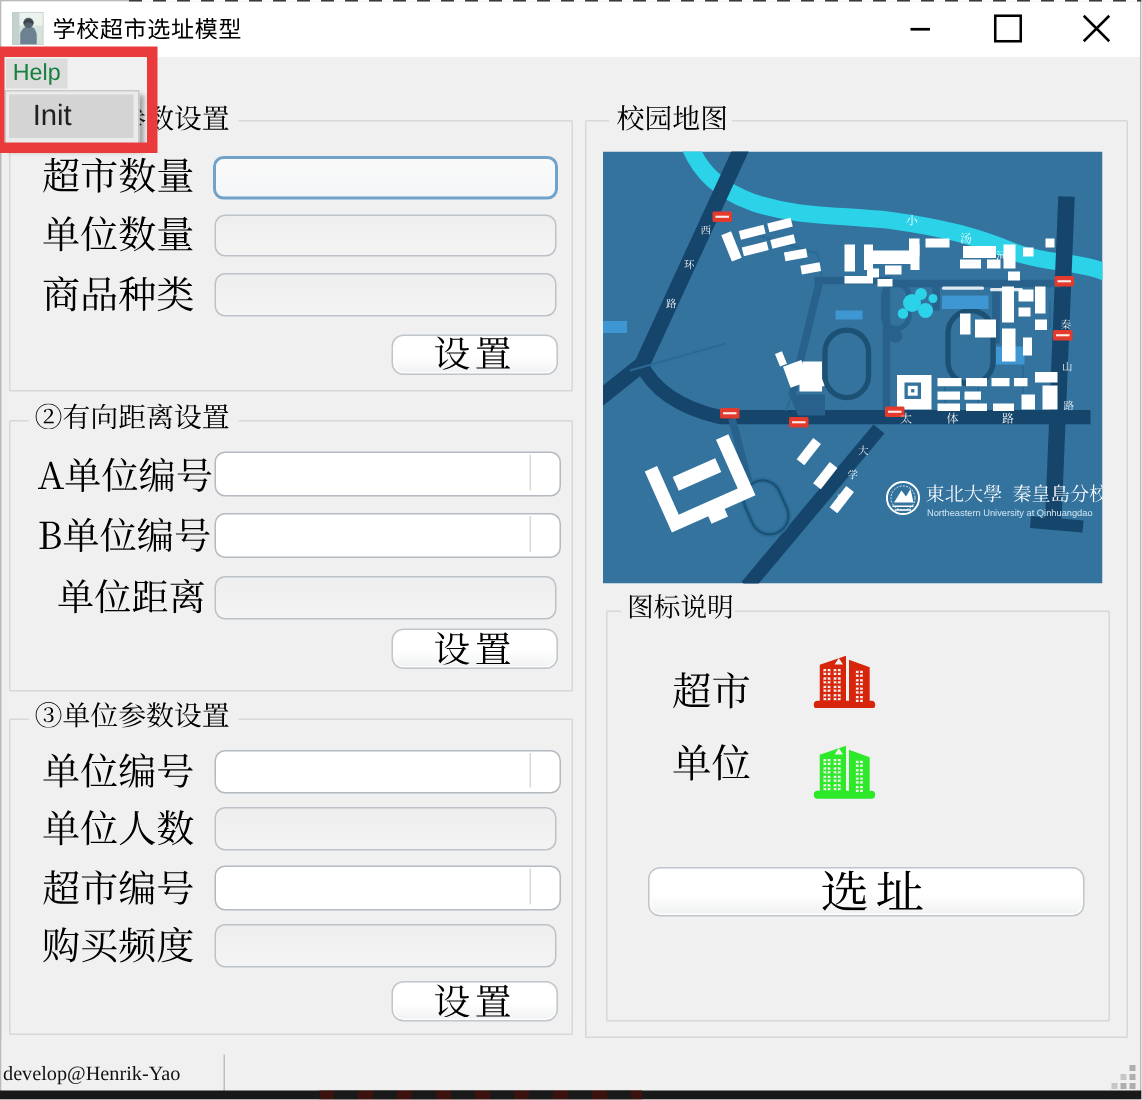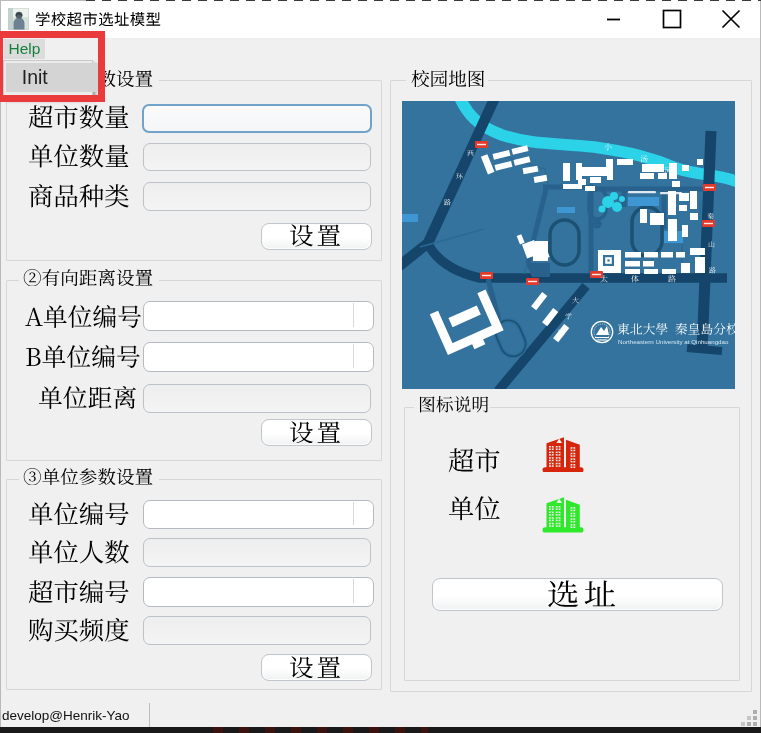--- a/index.html
+++ b/index.html
@@ -609,34 +609,34 @@
 
 <div class="abs" style="left:432.0px;top:577.5px;width:289.0px;height:31.0px;background:linear-gradient(#ffffff 55%,#f0f1f2);border:1px solid #c0c6cc;border-radius:8px;box-shadow:0 0 0 1px #fdfdfd inset;"></div>
 
 <svg style="position:absolute;left:547.0px;top:579.7px;width:64.00px;height:27.75px;transform:scaleX(1.08);transform-origin:0 0;" viewBox="0 -845 2133 925" fill="#000">
     <use href="#gf9009" x="0"></use>
     <use href="#gf5740" x="1133"></use>
   </svg>
 
 <div class="abs" style="left:1px;top:693px;width:759px;height:34px;background:#f0f0f0;"></div>
 
-<div class="abs" style="left:2px;top:705px;font-family:Liberation Sans, sans-serif;font-size:13.5px;line-height:21px;color:#111;">develop@Henrik-Yao</div>
+<div class="abs" style="left:2px;top:705px;font-family:Liberation Serif, serif;font-size:13.5px;line-height:21px;color:#111;">develop@Henrik-Yao</div>
 
 <div class="abs" style="left:149px;top:703px;width:1px;height:25px;background:#bdbdbd;"></div>
 
 <svg class="abs" style="left:740px;top:709px" width="19" height="19" viewBox="0 0 19 19" fill="#aeaeae">
 <rect x="13" y="1" width="4" height="4"></rect>
     <rect x="13" y="7" width="4" height="4"></rect>
     <rect x="13" y="13" width="4" height="4"></rect>
 <rect x="7" y="7" width="4" height="4" fill="#c6c6c6"></rect>
     <rect x="7" y="13" width="4" height="4"></rect>
 <rect x="1" y="13" width="4" height="4" fill="#c6c6c6"></rect>
   </svg>
 
 <div class="abs" style="left:0;top:727px;width:761px;height:6px;background:#191919;"></div>
 
 <div class="abs" style="left:213px;top:727px;width:215px;height:6px;background:repeating-linear-gradient(90deg,#3c120e 0 10px,#191919 10px 26px);"></div>
 
 <div class="abs" style="left:3px;top:60px;width:88px;height:36px;background:#ebebeb;border:1px solid #c9c9c9;box-shadow:3px 3px 3px rgba(70,70,70,0.45);"></div>
 
-<div class="abs" style="left:5.5px;top:62.5px;width:99px;height:29px;background:#d4d4d4;color:#202020;font-size:19.5px;line-height:29px;">&nbsp;&nbsp;&nbsp;Init</div>
+<div class="abs" style="left:5.5px;top:62.5px;width:83px;height:29px;background:#d4d4d4;color:#202020;font-size:19.5px;line-height:29px;">&nbsp;&nbsp;&nbsp;Init</div>
 
 <div class="abs" style="left:-4px;top:31.4px;width:95px;height:56.5px;border:7px solid #ea3a3c;z-index:50;"></div>
 
 </body></html>

